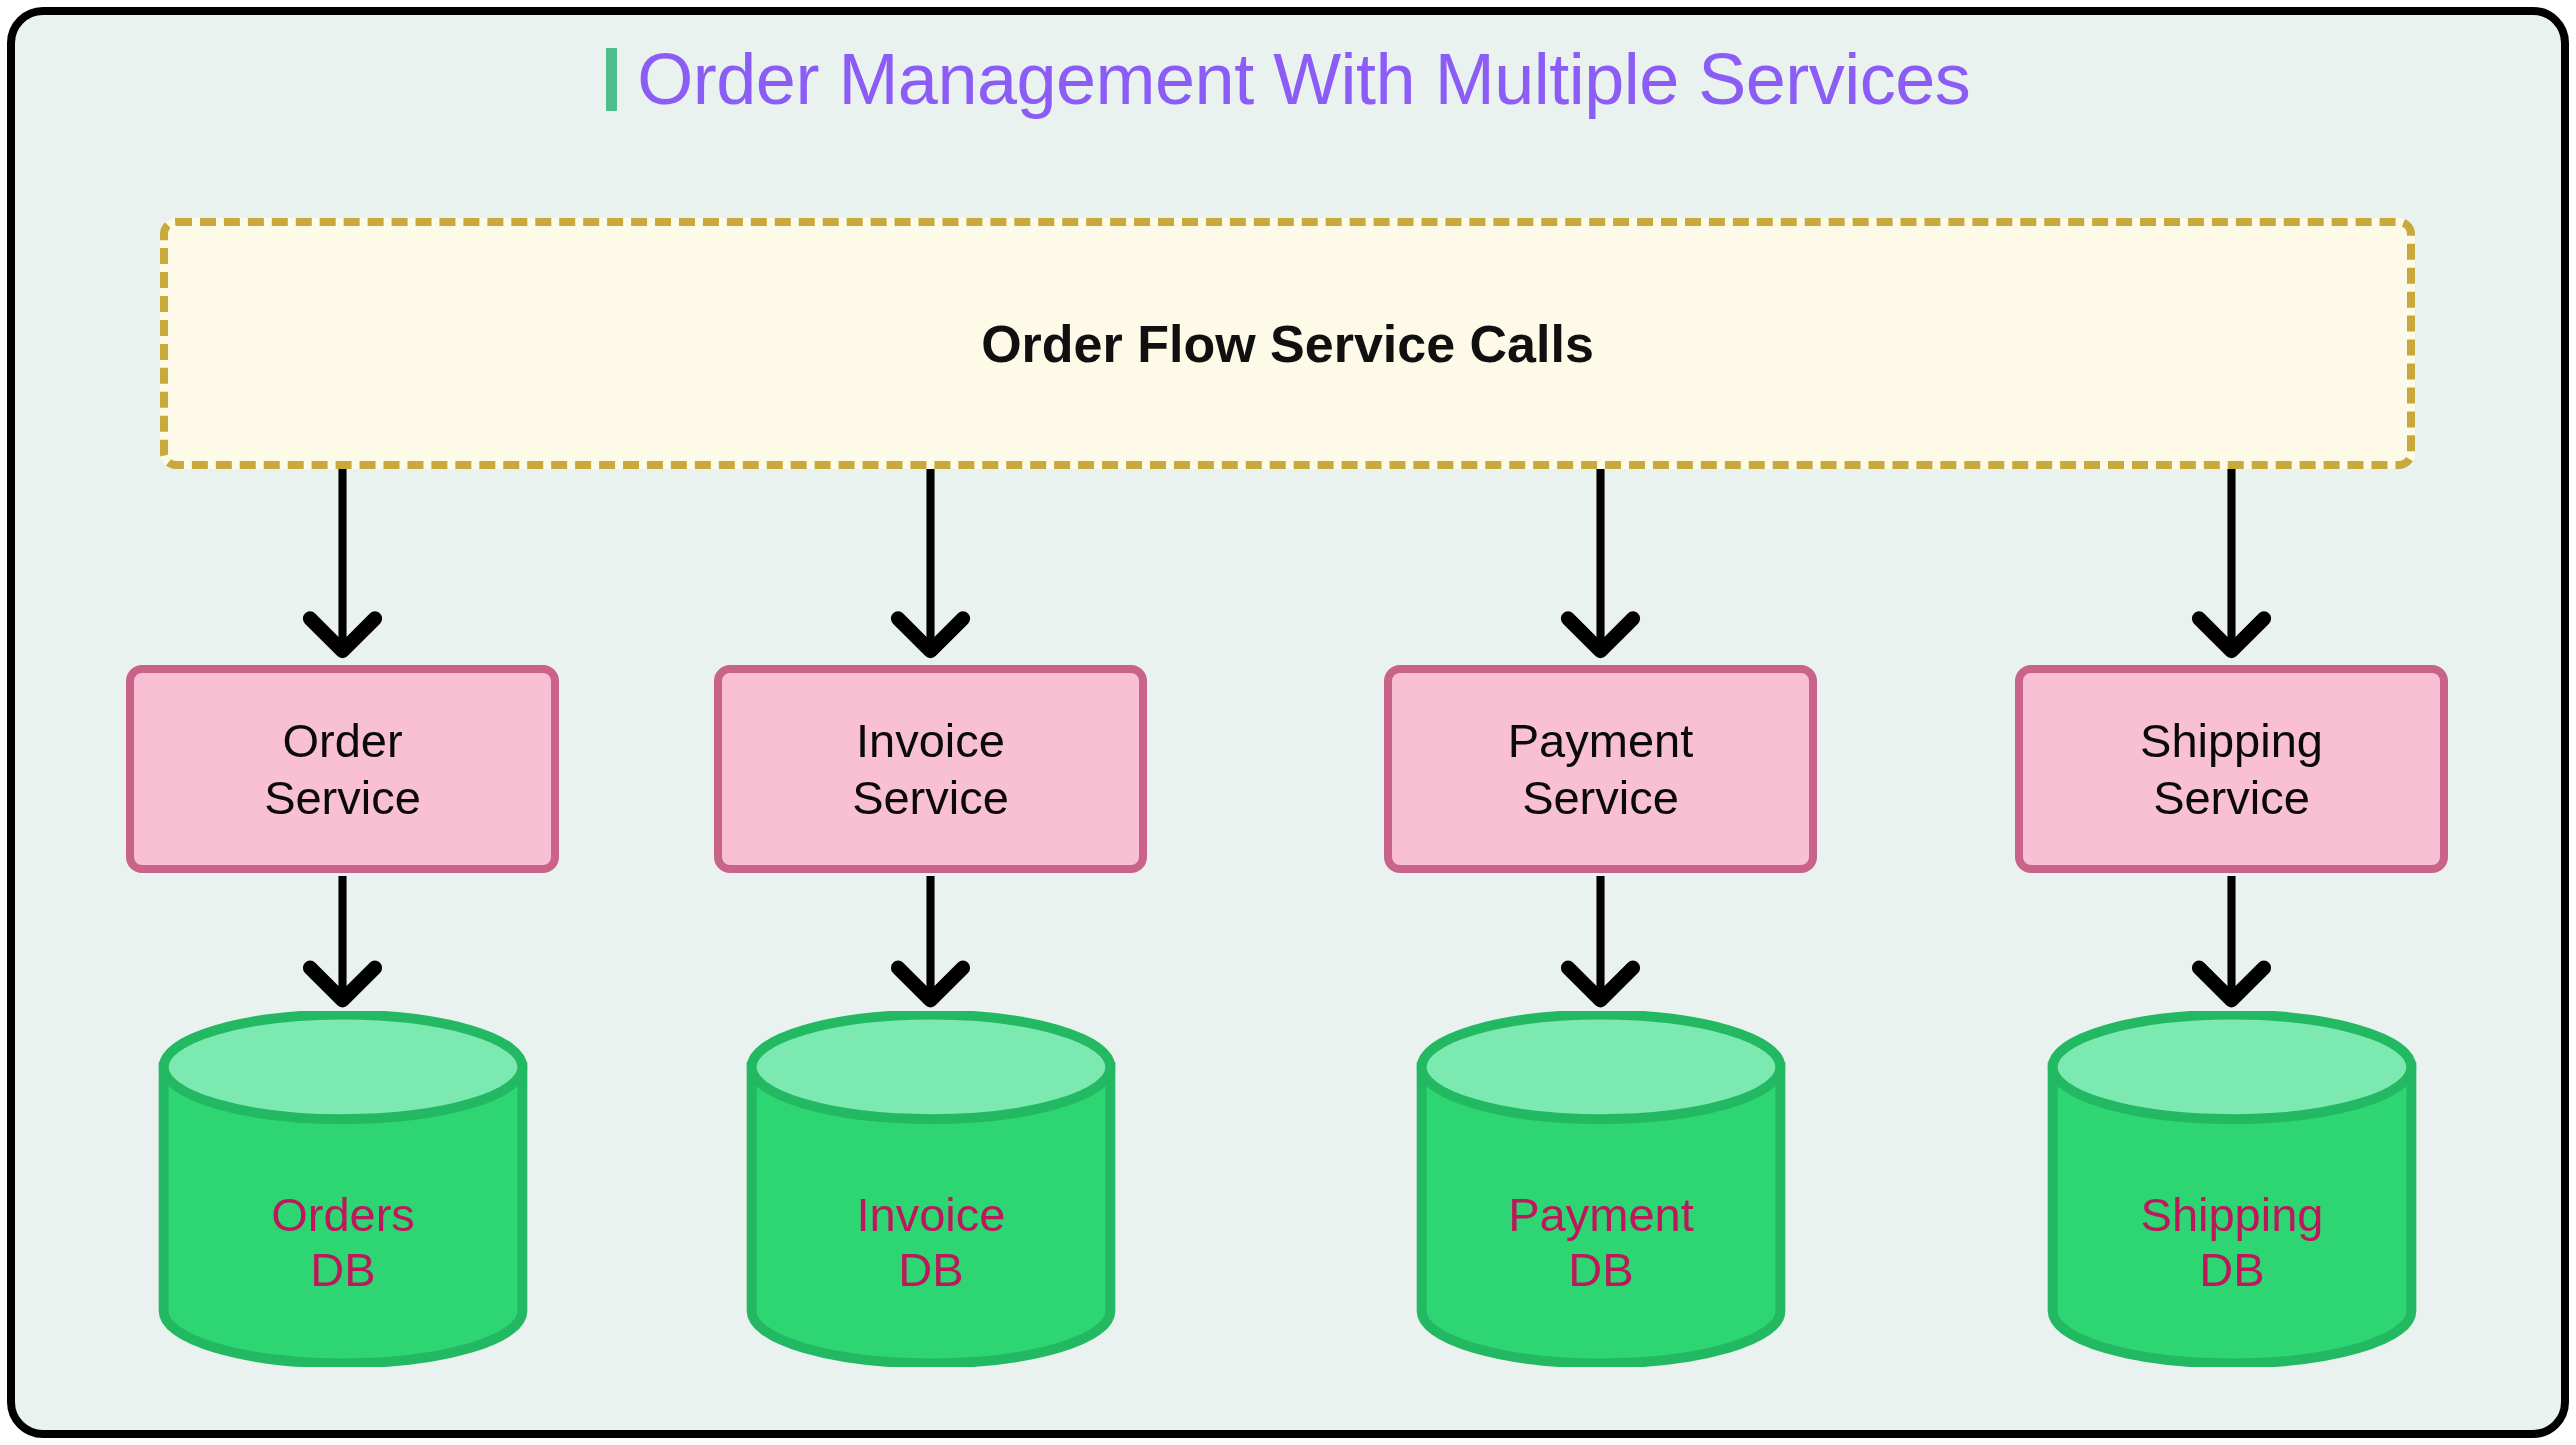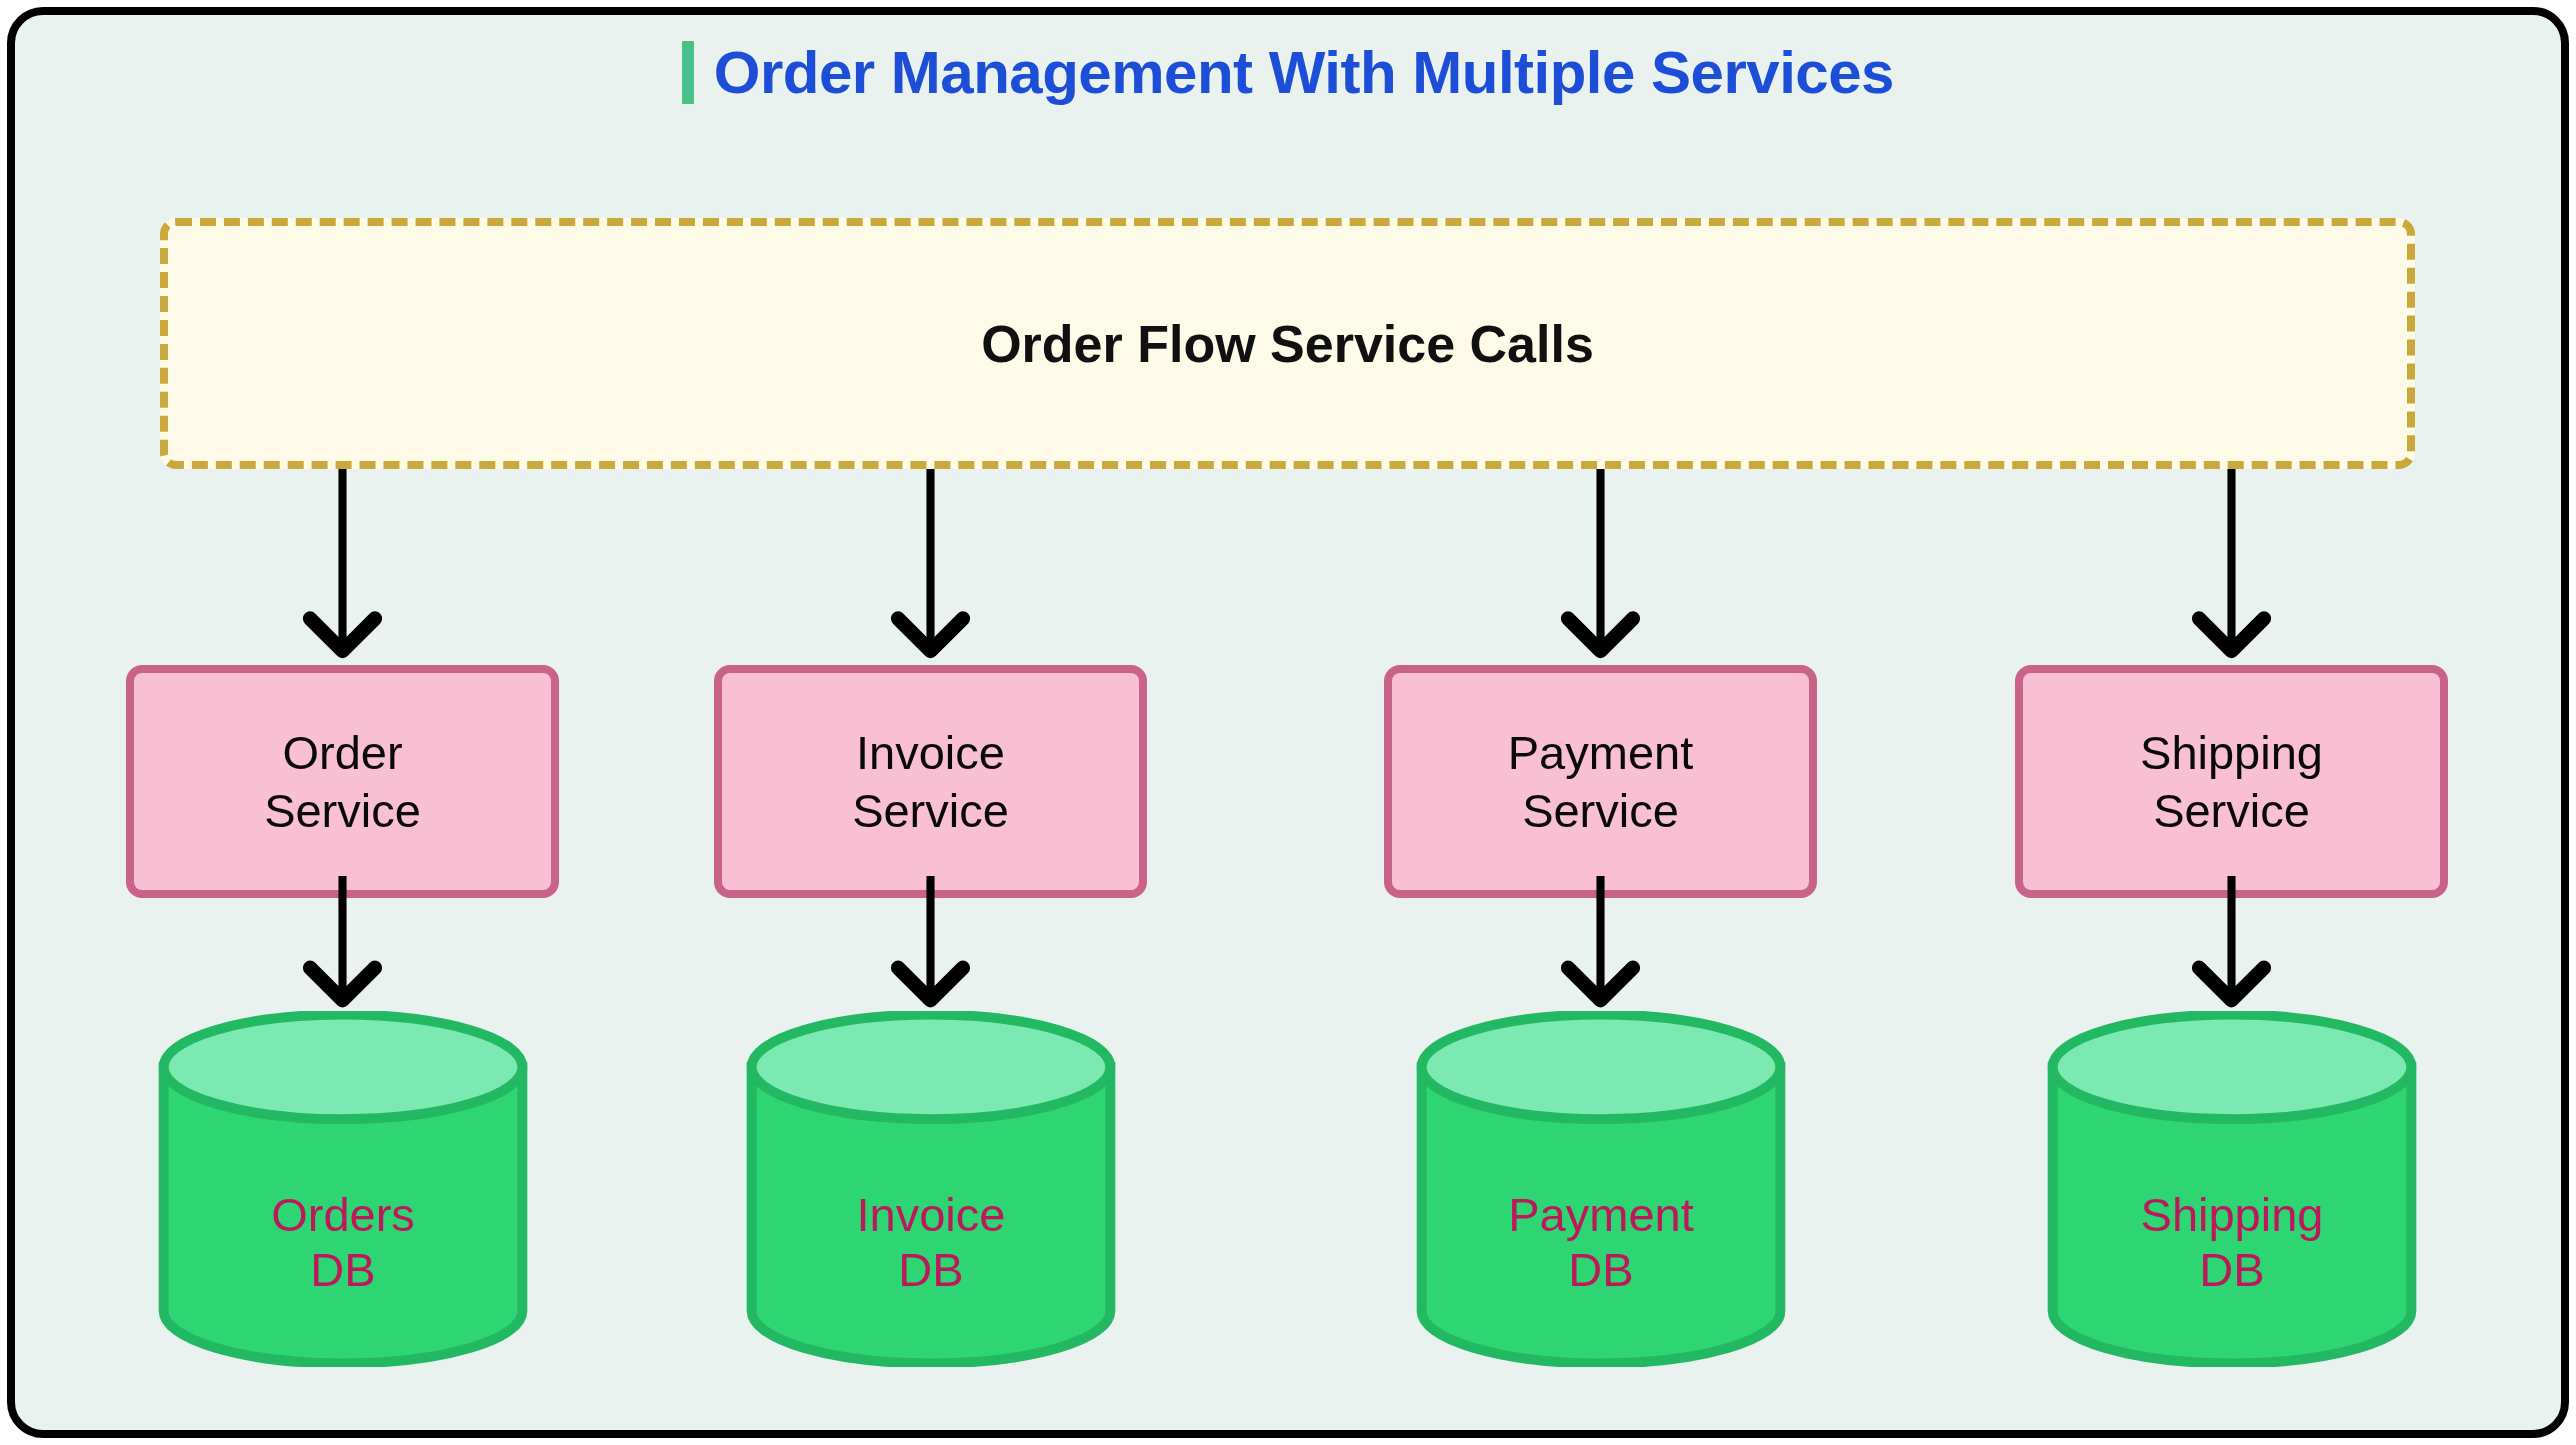--- a/index.html
+++ b/index.html
@@ -45,23 +45,23 @@
   }
   .title-accent {
     width: 11.7px;
     height: 63px;
     background: #4cbe8a;
     border-radius: 0.9px;
     flex: none;
   }
   .title-text {
     font-family: "Liberation Sans Narrow", "Liberation Sans", sans-serif;
-    font-size: 60px;
-    font-weight: bold;
-    color: #1d4ed8;
+    font-size: 72px;
+    font-weight: normal;
+    color: #8b5cf6;
     letter-spacing: -0.5px;
     white-space: nowrap;
   }
 
   
   .group-box {
     position: absolute;
     left: 160px;
     top: 218px;
     width: 2255px;
@@ -102,21 +102,21 @@
   }
   .arrow-top  { top: 469px;  height: 191px; }
   .arrow-mid  { top: 876px;  height: 135px; }
 
   
   .service-box {
     position: absolute;
     top: 665px;
     left: 18px;
     width: 433px;
-    height: 233px;
+    height: 208px;
     background: #f9c0d4;
     border: 8px solid #c96389;
     border-radius: 16px;
     display: flex;
     flex-direction: column;
     align-items: center;
     justify-content: center;
   }
   .service-line {
     font-family: "Liberation Sans", sans-serif;

